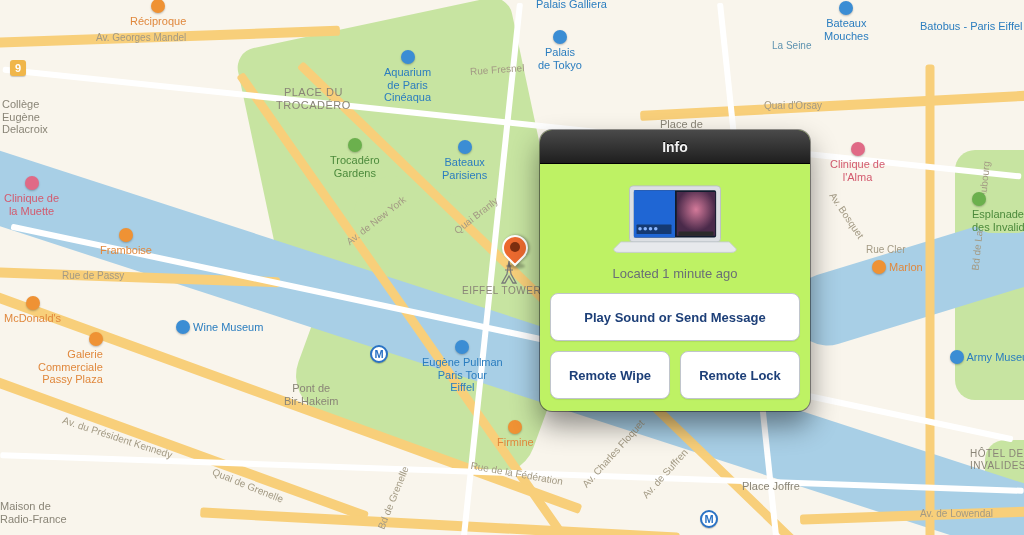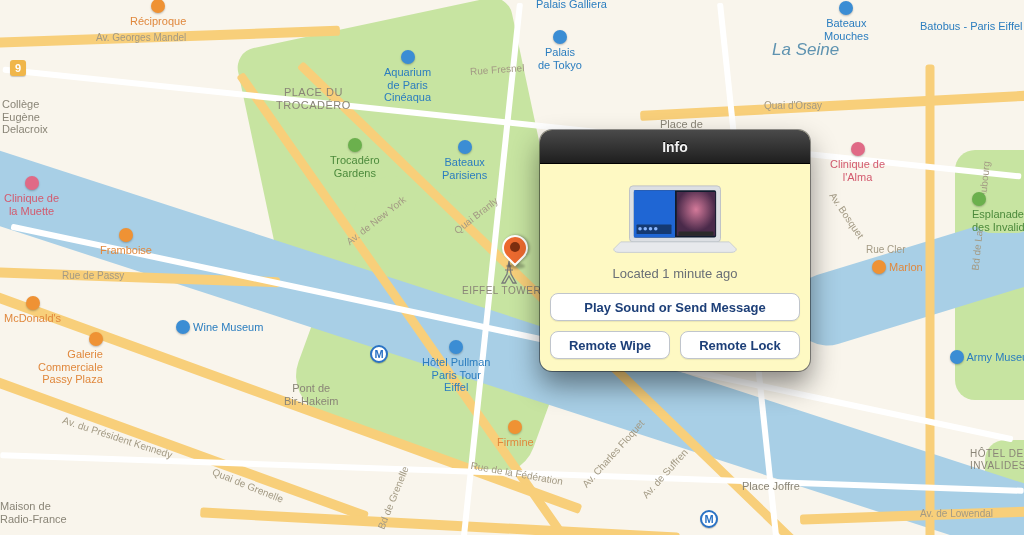--- a/index.html
+++ b/index.html
@@ -48,21 +48,21 @@
   .lbl {
     position:absolute;
     font-size:11px;
     color:#8a8577;
     white-space:nowrap;
     text-align:center;
     line-height:1.15;
     pointer-events:none;
   }
   .lbl.street { color:#a39a84; font-size:10px; }
-  .lbl.water { color:#5f93b0; font-size:17px; font-style:italic; }
+  .lbl.water { color:#5f93b0; font-size:10px; }
   .lbl.place { color:#8a8577; font-weight:400; }
   .lbl.attr  { color:#2b7dbf; font-size:11px; }
   .lbl.food  { color:#e0883d; font-size:11px; }
   .lbl.park  { color:#4c8a3c; font-size:11px; }
   .lbl.red   { color:#d35a6e; font-size:11px; }
   .dot {
     display:inline-block; width:14px; height:14px; border-radius:50%;
     vertical-align:middle; margin-bottom:2px;
     box-shadow:0 1px 2px rgba(0,0,0,.25);
   }
@@ -100,21 +100,21 @@
   }
   .pin .shadow{
     position:absolute;left:5px;top:28px;width:18px;height:6px;border-radius:50%;
     background:rgba(0,0,0,.25);filter:blur(1px);
   }
   
   .popover{
     position:absolute;
     left:540px; top:130px;
     width:270px;
-    background:#fef9c3;
+    background:#bef264;
     border-radius:12px;
     box-shadow:0 14px 28px rgba(0,0,0,.45), 0 0 0 1px rgba(0,0,0,.4);
     overflow:hidden;
   }
   .popover .titlebar{
     height:34px;
     background:linear-gradient(#4a4a4a,#1e1e1e);
     color:#f2f2f2;
     font-size:14px;
     font-weight:600;
@@ -126,21 +126,21 @@
   .device{
     display:flex;justify-content:center;margin:6px 0 4px;
   }
   .device svg{width:140px;height:80px}
   .located{
     text-align:center;color:#6a6f76;font-size:13px;margin:6px 0 12px;
   }
   .pbtn{
     display:flex;align-items:center;justify-content:center;
     background:#fff;border:1px solid #c0c5cc;border-radius:8px;
-    height:28px;color:#1d3f78;font-size:13px;font-weight:700;
+    height:48px;color:#1d3f78;font-size:13px;font-weight:700;
     box-shadow:0 1px 1px rgba(0,0,0,.08);
     cursor:pointer;user-select:none;
   }
   .row2{display:flex;gap:10px;margin-top:10px}
   .row2 .pbtn{flex:1}
   .eiffel-icon{position:absolute;left:500px;top:260px;pointer-events:none}
 </style>
 </head>
 <body>
 
@@ -220,21 +220,21 @@
 
   <span class="eiffel-icon">
     <svg width="18" height="24" viewBox="0 0 18 24">
         <path d="M9 1 L11 14 L16 23 L13 23 L9 16 L5 23 L2 23 L7 14 Z" fill="none" stroke="#7a7a7a" stroke-width="1.3"></path>
         <line x1="5" y1="10" x2="13" y2="10" stroke="#7a7a7a"></line>
         <line x1="6.5" y1="6" x2="11.5" y2="6" stroke="#7a7a7a"></line>
       </svg>
   </span>
   <span class="lbl place" style="left:462px;top:285px;font-size:10px;letter-spacing:.5px">EIFFEL TOWER</span>
 
-  <span class="lbl attr" style="left:422px;top:340px"><span class="dot blue"></span><br><span style="white-space:pre">Hôtel Pullman
+  <span class="lbl attr" style="left:422px;top:340px"><span class="dot blue"></span><br><span style="white-space:pre">Eugène Pullman
 Paris Tour
 Eiffel</span></span>
   <span class="lbl place" style="left:284px;top:382px"><span style="white-space:pre">Pont de
 Bir-Hakeim</span></span>
   <span class="metro-badge" style="position:absolute;left:370px;top:345px">M</span>
 
   <span class="lbl street" style="left:60px;top:432px;transform:rotate(18deg)">Av. du Président Kennedy</span>
   <span class="lbl street" style="left:210px;top:480px;transform:rotate(22deg)">Quai de Grenelle</span>
   <span class="lbl street" style="left:360px;top:492px;transform:rotate(-68deg)">Bd de Grenelle</span>
   <span class="lbl place" style="left:0px;top:500px;text-align:left"><span style="white-space:pre">Maison de

